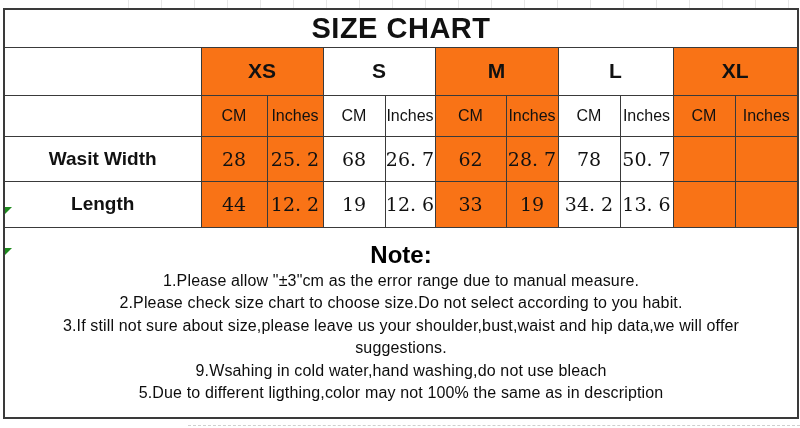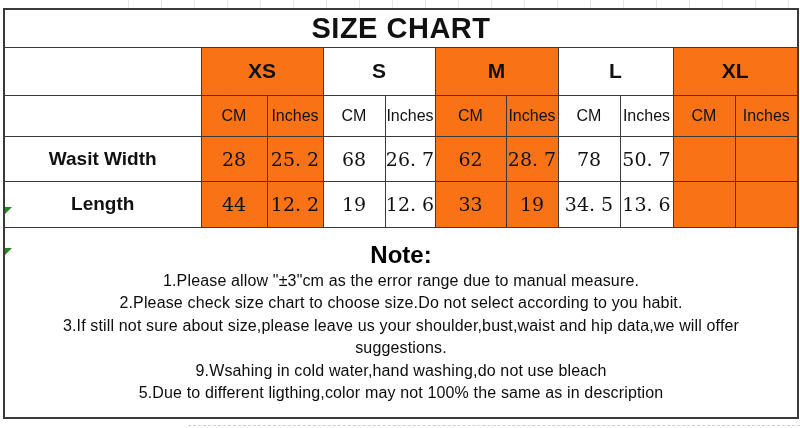--- a/index.html
+++ b/index.html
@@ -105,21 +105,21 @@
 
 
     <tr class="r-data">
       <td class="lbl">Length</td>
       <td class="v b">44</td>
       <td class="v b">12. 2</td>
       <td class="v">19</td>
       <td class="v">12. 6</td>
       <td class="v b">33</td>
       <td class="v b">19</td>
-      <td class="v">34. 5</td>
+      <td class="v">34. 2</td>
       <td class="v">13. 6</td>
       <td class="v b"></td>
       <td class="v b"></td>
     </tr>
 
     <tr class="r-note">
       <td class="note" colspan="11">
         <h2 class="note-h">Note:</h2>
         <p class="note-line">1.Please allow "±3"cm as the error range due to manual measure.</p>
         <p class="note-line">2.Please check size chart to choose size.Do not select according to you habit.</p>

